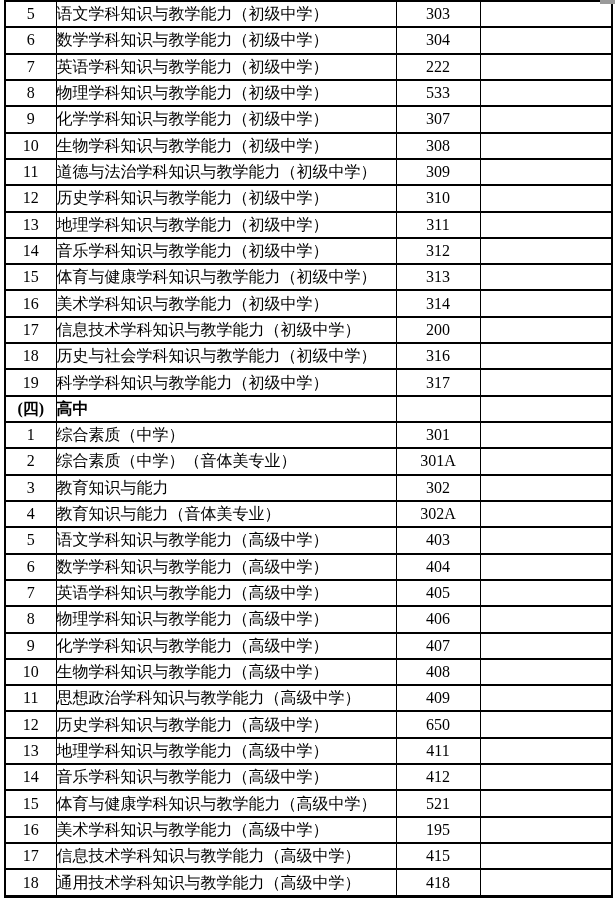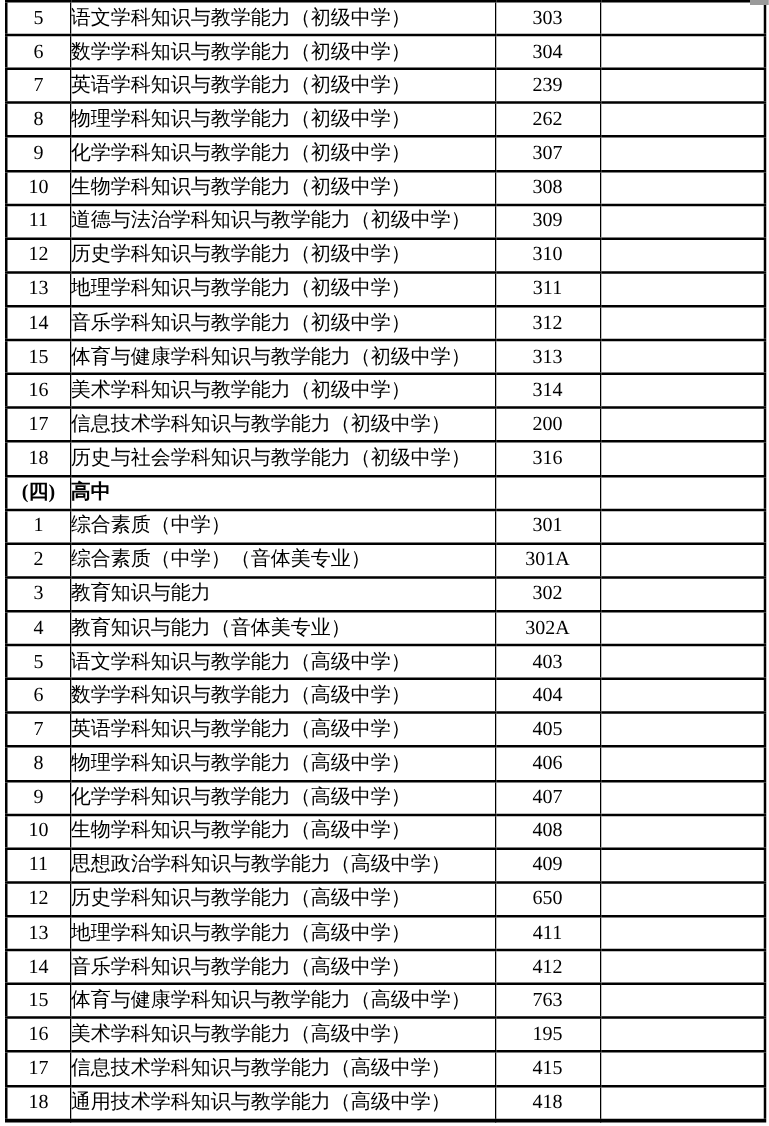--- a/index.html
+++ b/index.html
@@ -81,27 +81,27 @@
         </tr>
         <tr>
           <td class="seq">6</td>
           <td class="subject">数学学科知识与教学能力（初级中学）</td>
           <td class="code">304</td>
           <td class="blank"></td>
         </tr>
         <tr>
           <td class="seq">7</td>
           <td class="subject">英语学科知识与教学能力（初级中学）</td>
-          <td class="code">239</td>
+          <td class="code">222</td>
           <td class="blank"></td>
         </tr>
         <tr>
           <td class="seq">8</td>
           <td class="subject">物理学科知识与教学能力（初级中学）</td>
-          <td class="code">262</td>
+          <td class="code">533</td>
           <td class="blank"></td>
         </tr>
         <tr>
           <td class="seq">9</td>
           <td class="subject">化学学科知识与教学能力（初级中学）</td>
           <td class="code">307</td>
           <td class="blank"></td>
         </tr>
         <tr>
           <td class="seq">10</td>
@@ -148,20 +148,26 @@
         <tr>
           <td class="seq">17</td>
           <td class="subject">信息技术学科知识与教学能力（初级中学）</td>
           <td class="code">200</td>
           <td class="blank"></td>
         </tr>
         <tr>
           <td class="seq">18</td>
           <td class="subject">历史与社会学科知识与教学能力（初级中学）</td>
           <td class="code">316</td>
+          <td class="blank"></td>
+        </tr>
+        <tr>
+          <td class="seq">19</td>
+          <td class="subject">科学学科知识与教学能力（初级中学）</td>
+          <td class="code">317</td>
           <td class="blank"></td>
         </tr>
         <tr class="section">
           <td class="seq">(四)</td>
           <td class="subject">高中</td>
           <td class="code"></td>
           <td class="blank"></td>
         </tr>
         <tr>
           <td class="seq">1</td>
@@ -243,21 +249,21 @@
         </tr>
         <tr>
           <td class="seq">14</td>
           <td class="subject">音乐学科知识与教学能力（高级中学）</td>
           <td class="code">412</td>
           <td class="blank"></td>
         </tr>
         <tr>
           <td class="seq">15</td>
           <td class="subject">体育与健康学科知识与教学能力（高级中学）</td>
-          <td class="code">763</td>
+          <td class="code">521</td>
           <td class="blank"></td>
         </tr>
         <tr>
           <td class="seq">16</td>
           <td class="subject">美术学科知识与教学能力（高级中学）</td>
           <td class="code">195</td>
           <td class="blank"></td>
         </tr>
         <tr>
           <td class="seq">17</td>

